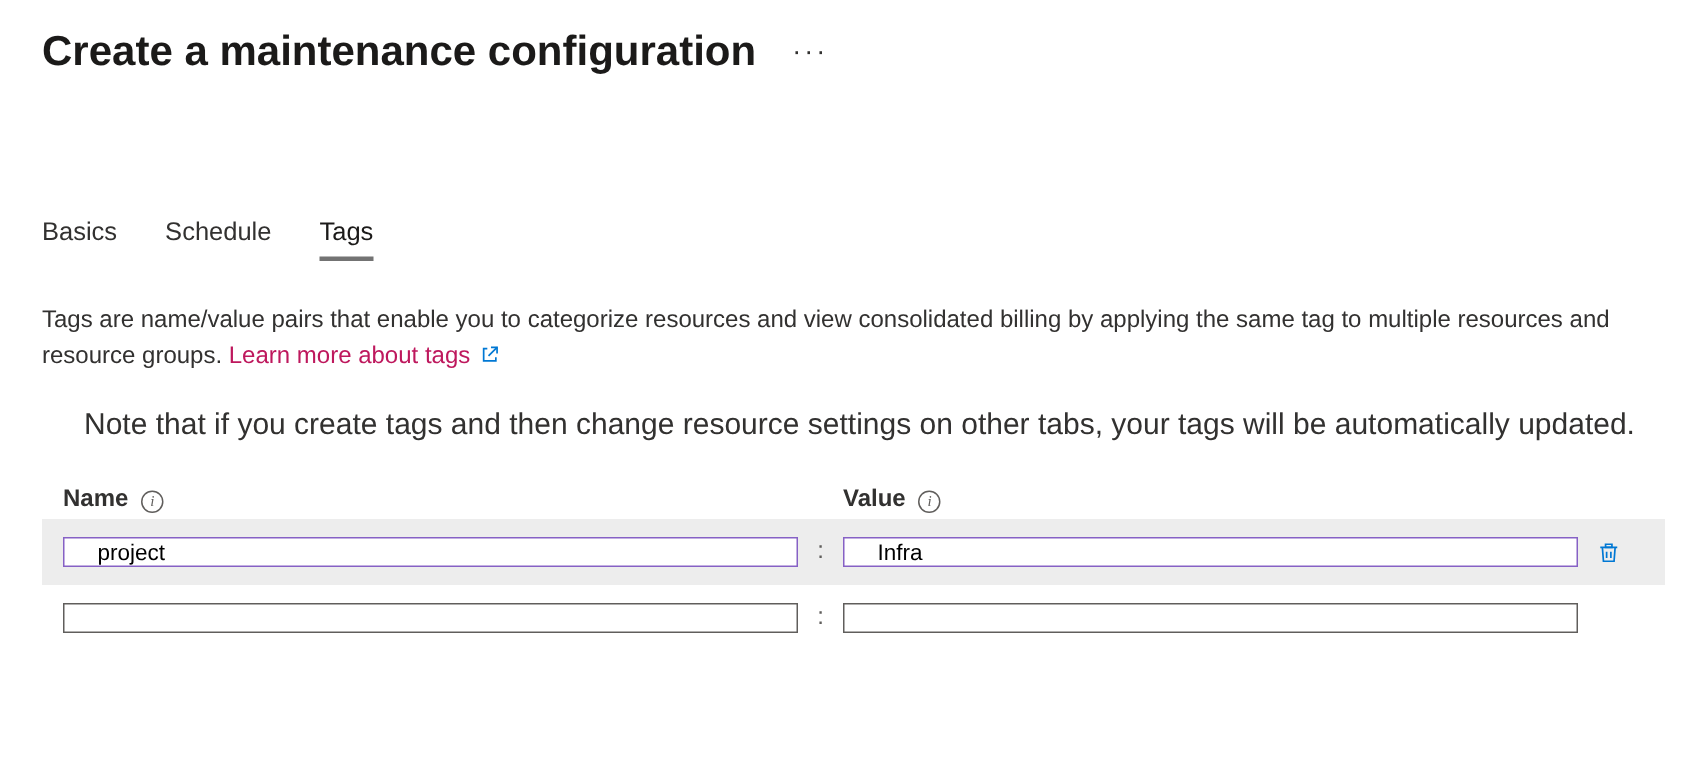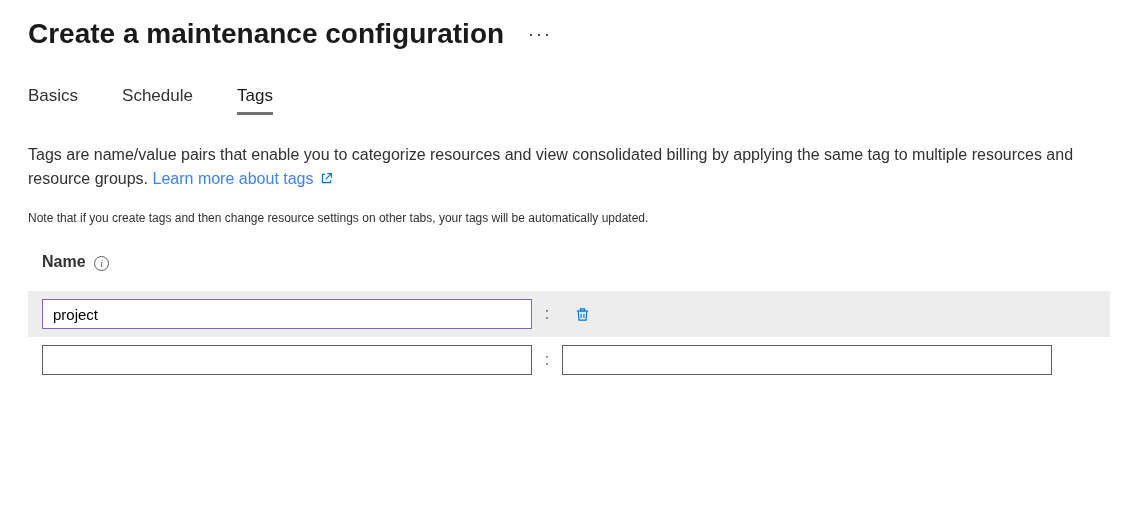--- a/index.html
+++ b/index.html
@@ -14,22 +14,22 @@
   .title-row { display: flex; align-items: center; gap: 24px; }
   .page-title {
     font-size: 28px;
     font-weight: 600;
     margin: 0 0 8px 0;
     color: #1b1a19;
   }
   .more-icon { font-size: 18px; letter-spacing: 2px; color:#323130; cursor:pointer; position:relative; top:-4px;}
   .tabs {
     display: flex;
-    gap: 44px;
-    margin-top: 28px;
+    gap: 32px;
+    margin-top: 87px;
     border-bottom: none;
   }
   .tab {
     font-size: 17px;
     color: #323130;
     padding-bottom: 6px;
     cursor: pointer;
     border-bottom: 3px solid transparent;
   }
   .tab.active {
@@ -37,58 +37,59 @@
     border-bottom: 3px solid #737373;
     color: #1b1a19;
   }
   .desc {
     margin-top: 28px;
     font-size: 16px;
     line-height: 1.5;
     color: #323130;
   }
   .link {
-    color: #3b82f6;
+    color: #be185d;
     cursor: pointer;
   }
   .link svg { vertical-align: -1px; margin-left:2px;}
   .note {
     margin-top: 18px;
-    font-size: 12px;
+    font-size: 20px;
     line-height: 1.5;
     color: #323130;
+    margin-left: 28px;
   }
   .table-wrap { margin-top: 26px; }
   .hdr-row {
     display: flex;
     align-items: center;
-    padding: 0 14px 20px 14px;
+    padding: 0 14px 4px 14px;
     font-weight: 600;
     font-size: 16px;
   }
   .col-name { width: 490px; }
   .col-sep  { width: 30px; text-align:center; color:#605e5c;}
   .col-value{ width: 490px; }
   .col-del  { width: 40px; text-align:center;}
   .info-icon {
     display:inline-flex; align-items:center; justify-content:center;
     width:15px; height:15px; border:1px solid #605e5c; border-radius:50%;
     font-size:10px; color:#605e5c; margin-left:4px; font-weight:400;
     font-style: italic; font-family: Georgia, serif;
   }
   .data-row {
     display:flex; align-items:center;
     padding: 8px 14px;
   }
   .data-row.filled { background:#ededed; }
   input.tag-input {
     width: 100%;
-    height: 30px;
+    height: 20px;
     border: 1px solid #605e5c;
-    padding: 0 10px;
+    padding: 0 22px;
     font-size: 15px;
     font-family: inherit;
     outline: none;
     background:#fff;
   }
   .data-row.filled input.tag-input { border:1px solid #8661c5; }
   .delete-btn {
     width:28px; height:28px; display:inline-flex; align-items:center; justify-content:center;
     cursor:pointer; color:#0078d4;
   }
@@ -122,28 +123,35 @@
 
 <div class="note">Note that if you create tags and then change resource settings on other tabs, your tags will be automatically updated.</div>
 
 <div class="table-wrap">
   <div class="hdr-row">
     <div class="col-name">
       <span>Name</span>
       <span class="info-icon">i</span>
     </div>
     <div class="col-sep"></div>
+    <div class="col-value">
+      <span>Value</span>
+      <span class="info-icon">i</span>
+    </div>
     <div class="col-del"></div>
   </div>
 
   <div class="data-row filled">
     <div class="col-name">
       <input class="tag-input" value="project" style="">
     </div>
     <div class="col-sep">:</div>
+    <div class="col-value">
+      <input class="tag-input" value="Infra" style="">
+    </div>
     <div class="col-del">
       <span class="delete-btn">
         <svg width="17" height="17" viewBox="0 0 24 24" fill="none" stroke="#0078d4" stroke-width="1.6">
           <path d="M4 7h16"></path>
             <path d="M9 4h6v3H9z"></path>
             <path d="M6 7l1 13h10l1-13"></path>
           <path d="M10 11v6"></path>
             <path d="M14 11v6"></path>
         </svg>
       </span>

